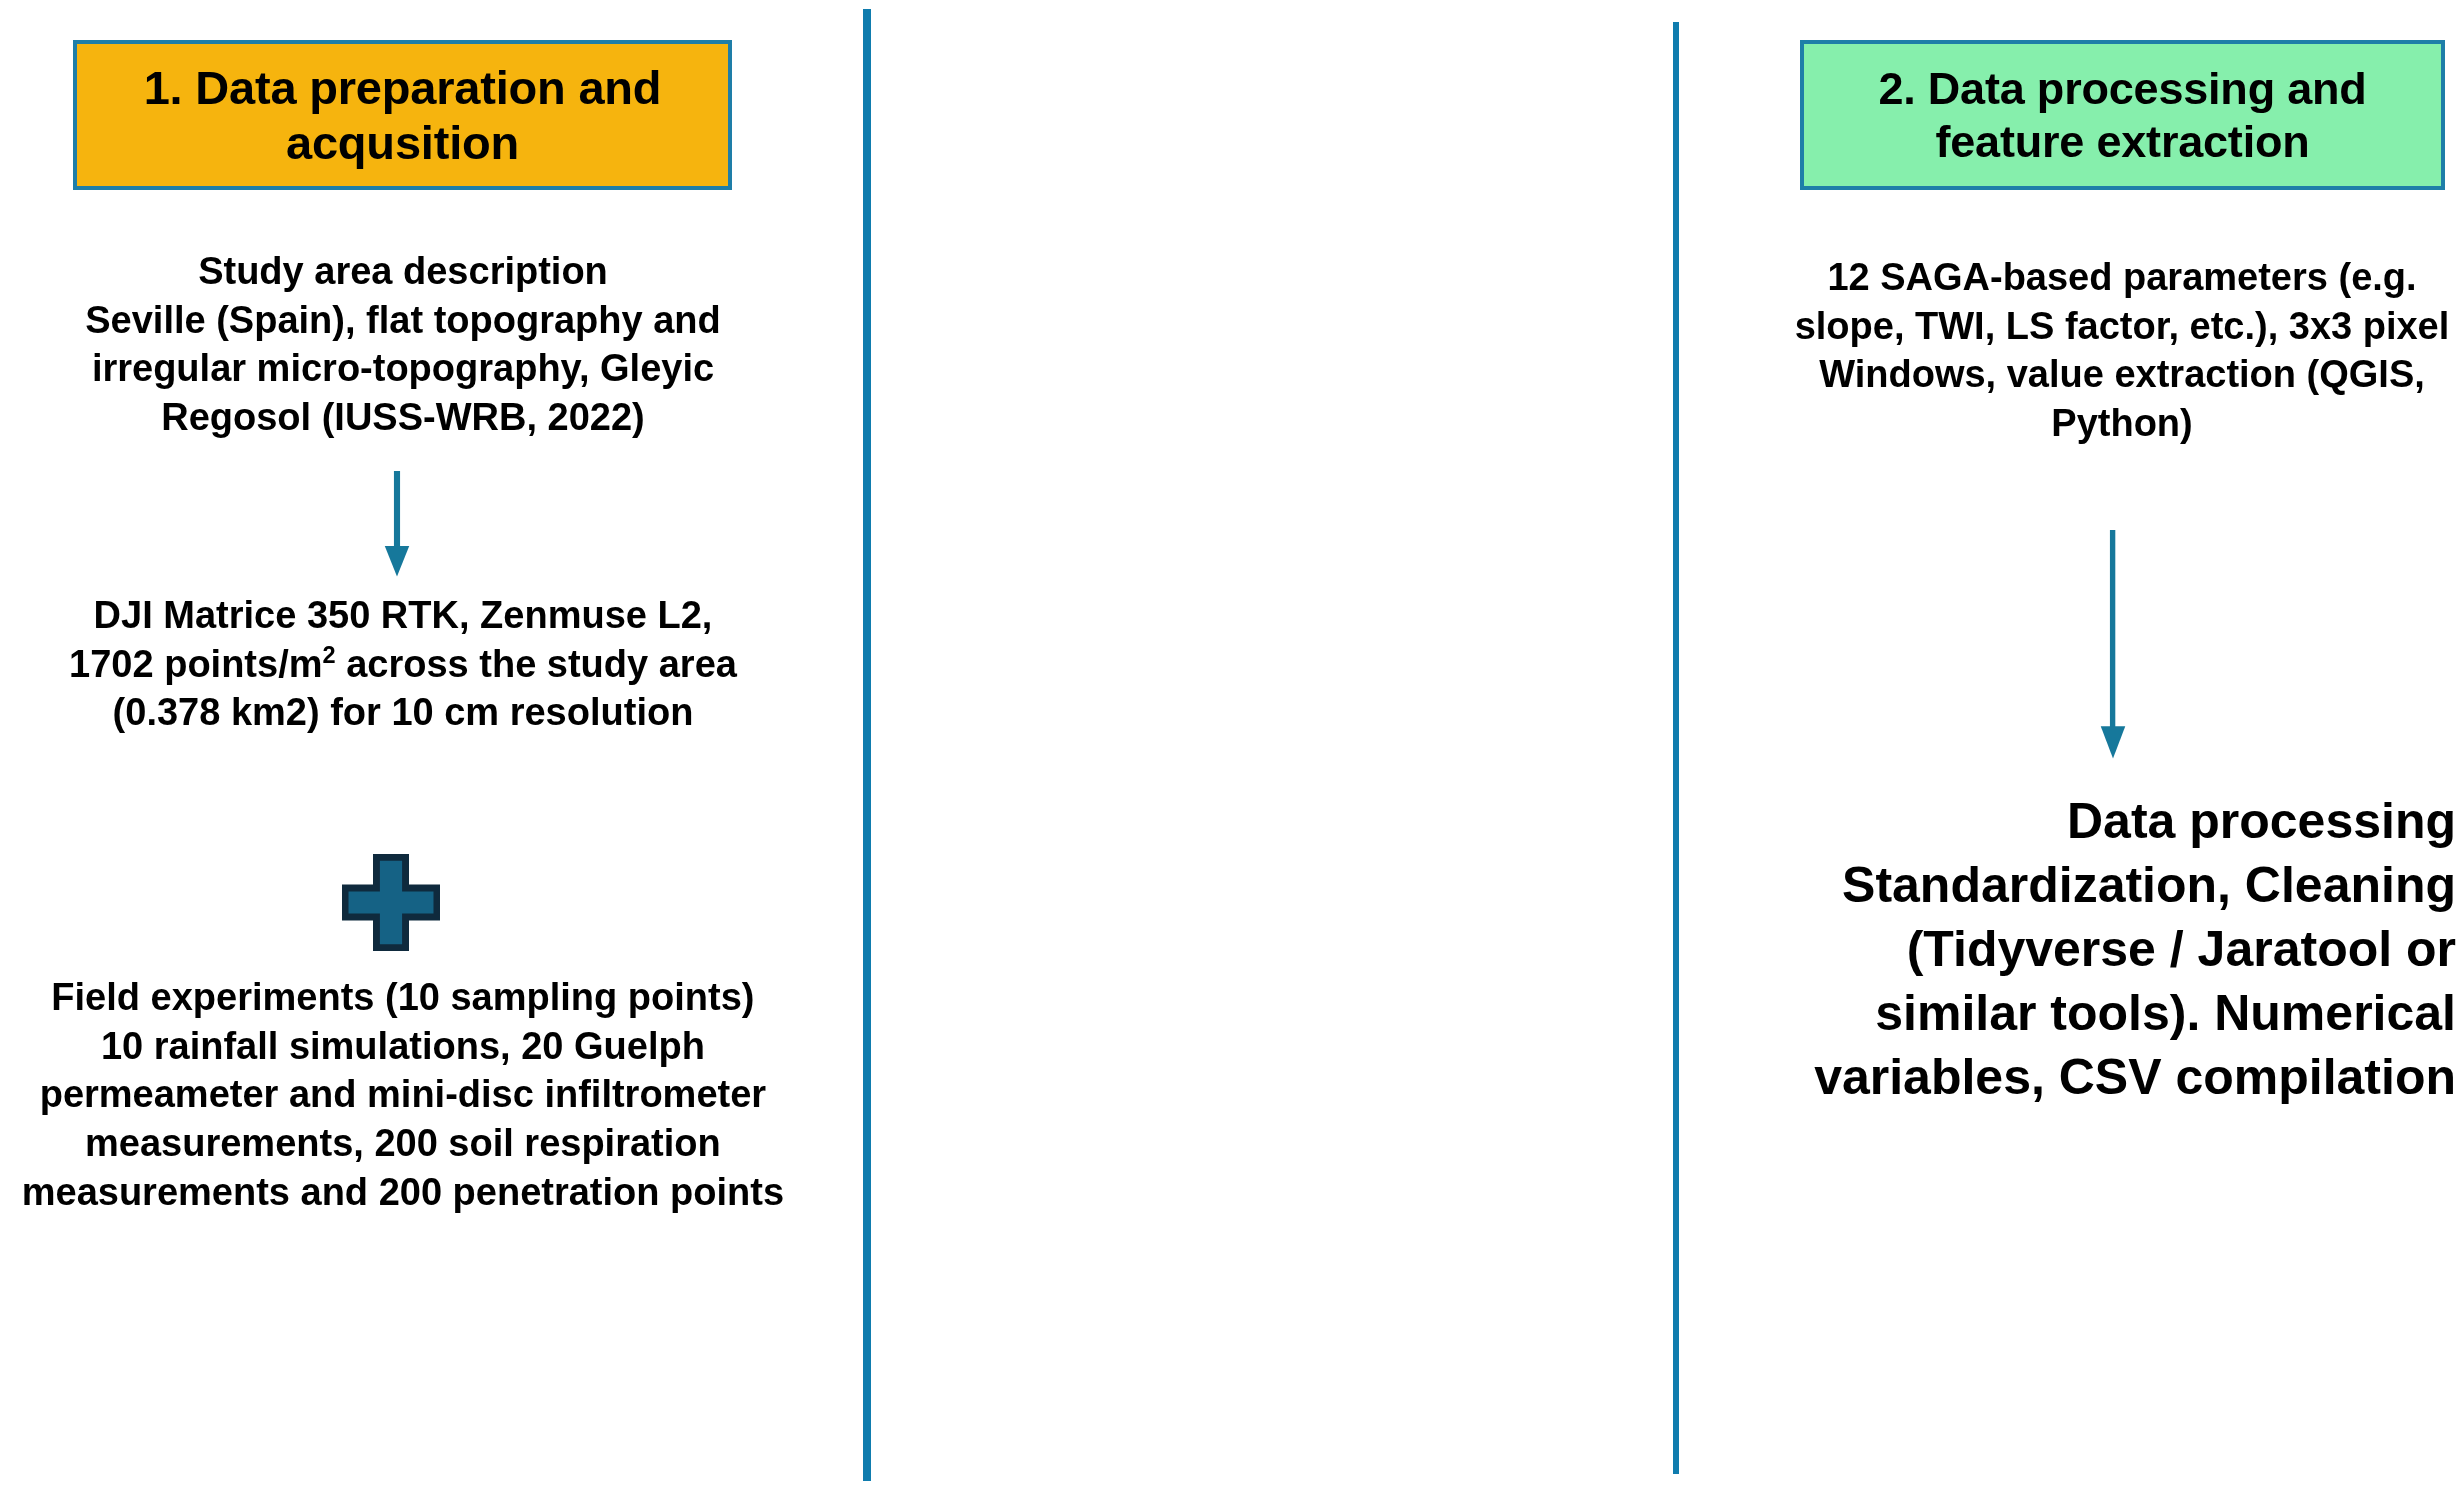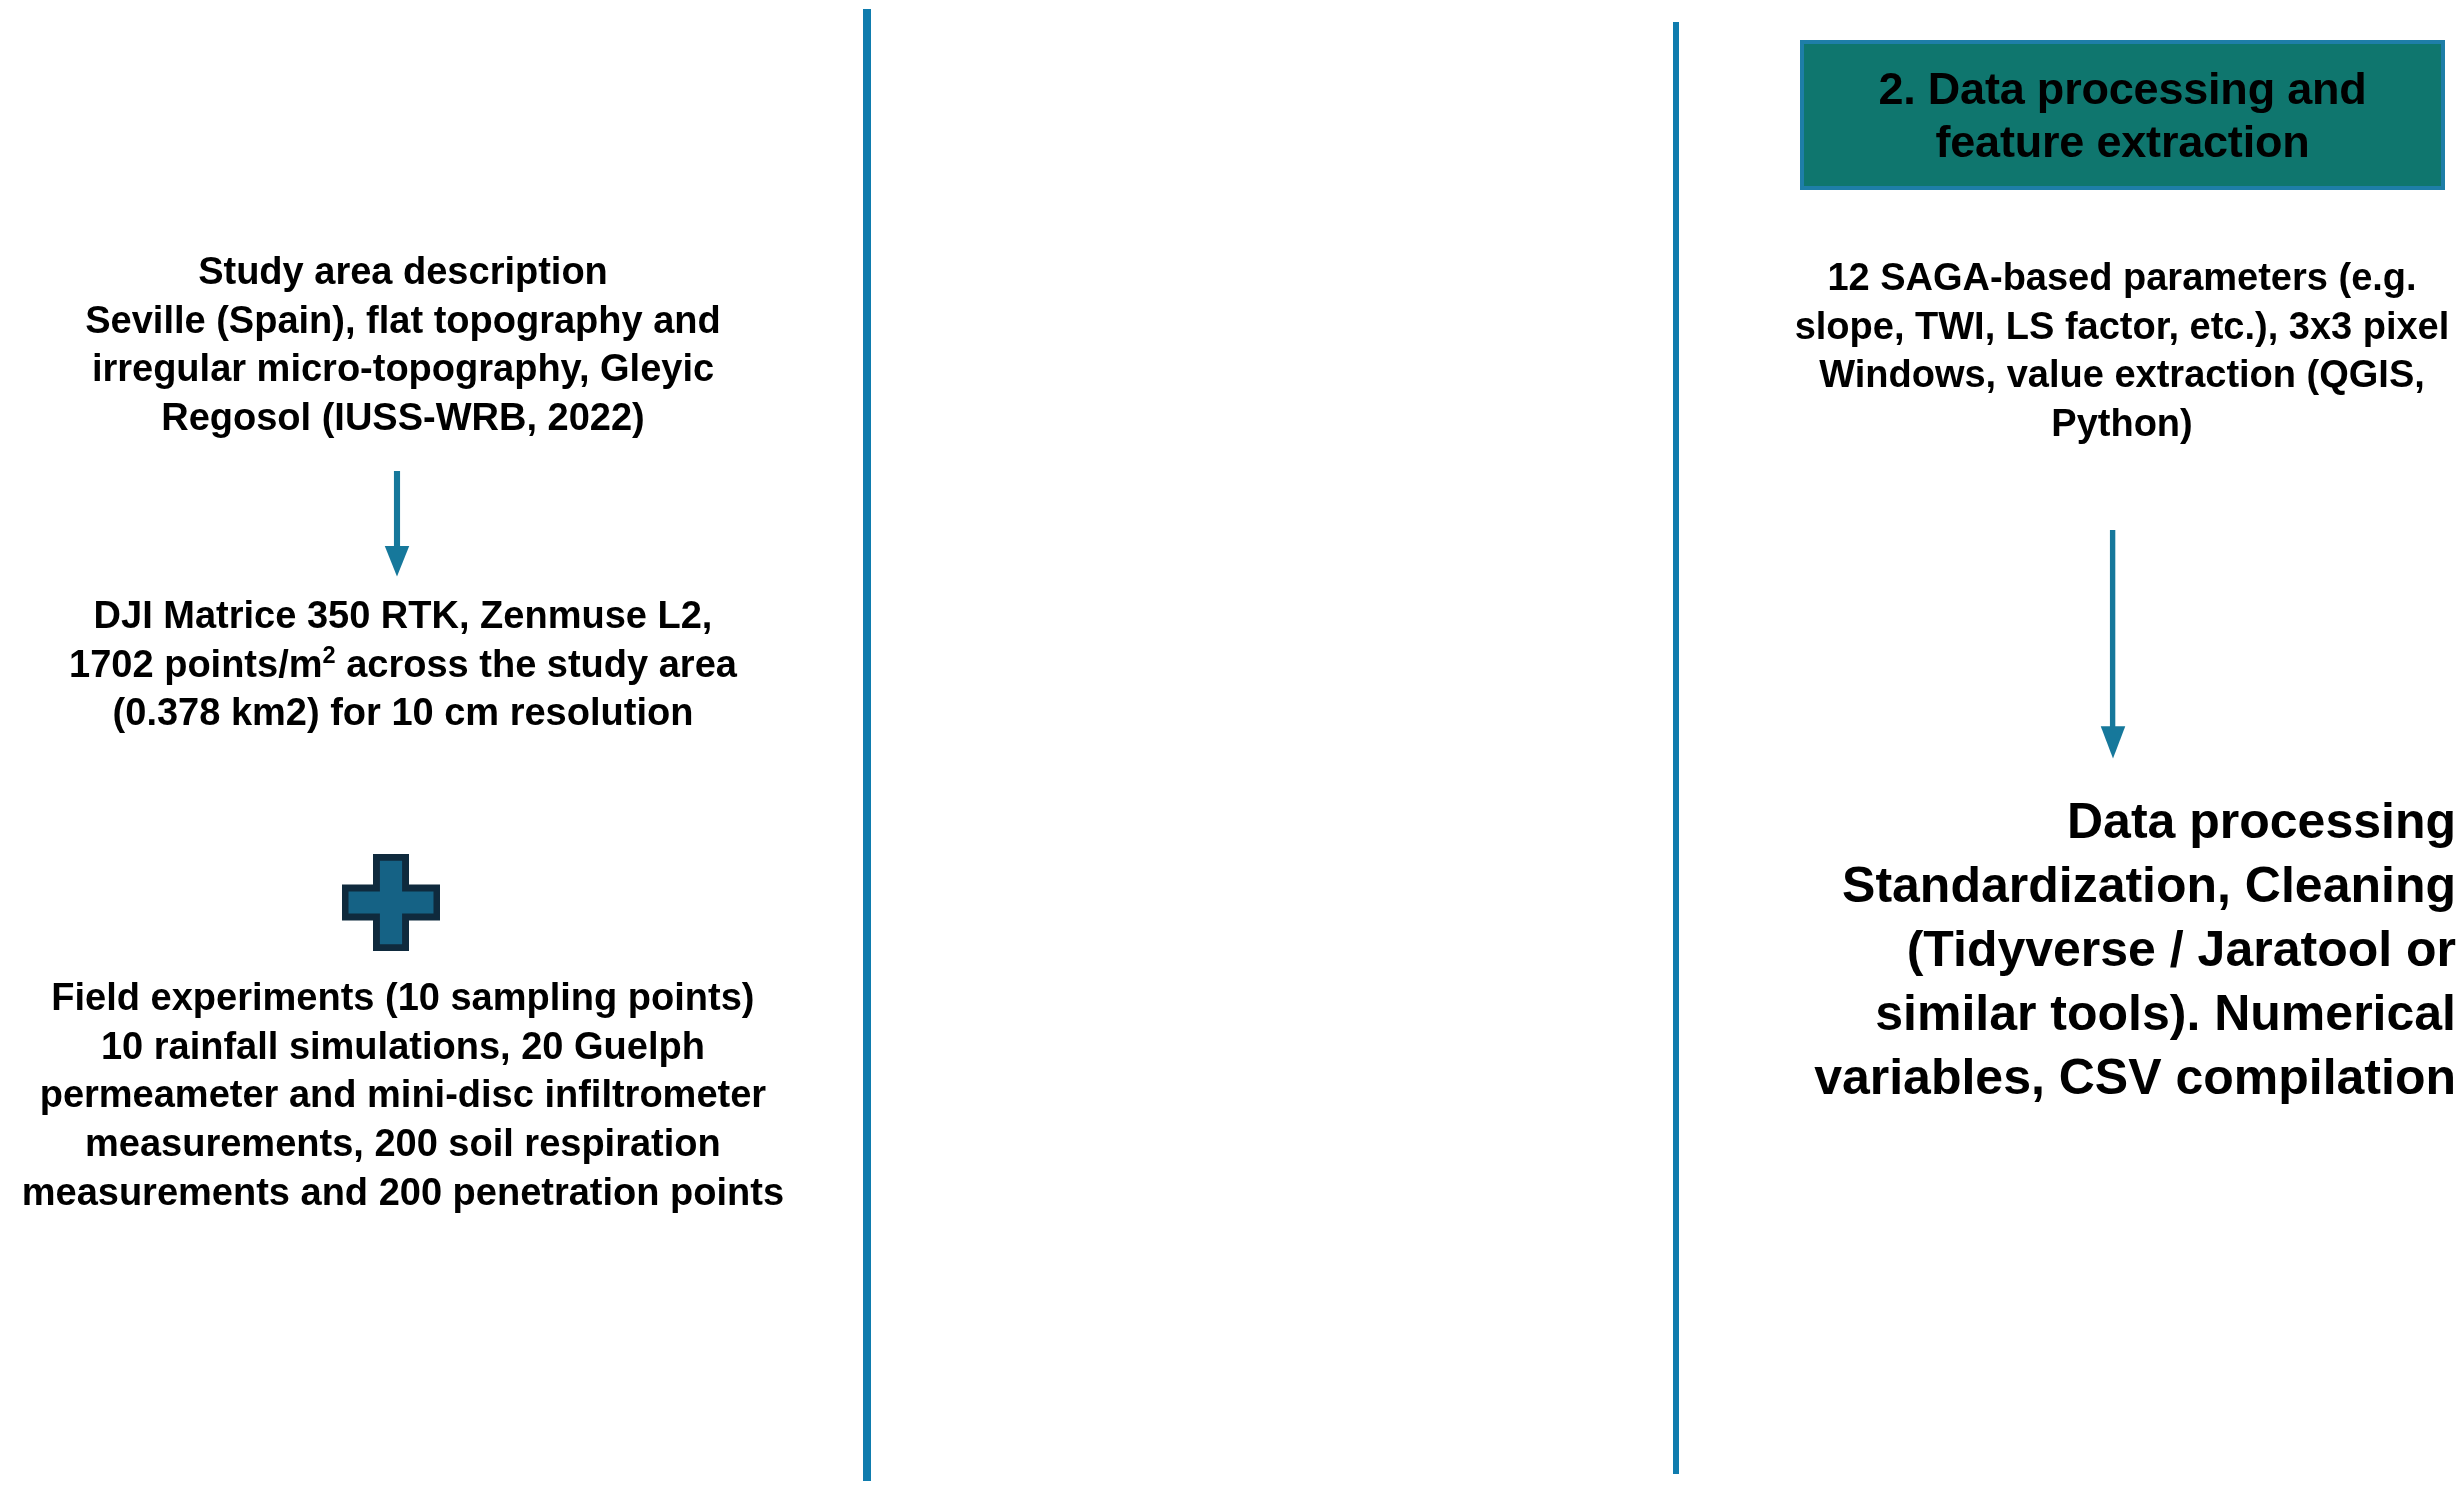--- a/index.html
+++ b/index.html
@@ -53,21 +53,21 @@
   .header-box-1 {
     left: 73px; top: 40px;
     width: 659px; height: 150px;
     background: #F6B40E;
     font-size: 47px;
     padding: 0 14px;
   }
   .header-box-2 {
     left: 929px; top: 40px;
     width: 645px; height: 150px;
-    background: #0f766e;
+    background: #86efac;
     font-size: 45px;
     padding: 0 14px;
   }
   .header-box span { display: block; }
 
   
   .block {
     position: absolute;
     text-align: center;
     line-height: 1.28;
@@ -112,20 +112,26 @@
 </head>
 <body>
 
 <div id="canvas">
 
   <div class="divider divider-1"></div>
   <div class="divider divider-2"></div>
 
   <div class="column col-1">
 
+    <div class="header-box header-box-1">
+      <div>
+        <span>1. Data preparation and</span>
+        <span>acqusition</span>
+      </div>
+    </div>
 
     <div class="block c1-b1">
       <span class="title">Study area description</span>
       <span class="body">Seville (Spain), flat topography and irregular micro-topography, Gleyic Regosol (IUSS-WRB, 2022)</span>
     </div>
 
     <div class="arrow arrow-c1">
       <svg width="28" height="107" viewBox="0 0 36 140">
         <rect x="14" y="0" width="8" height="104" fill="#16789B"></rect>
         <polygon points="2,98 34,98 18,138" fill="#16789B"></polygon>

